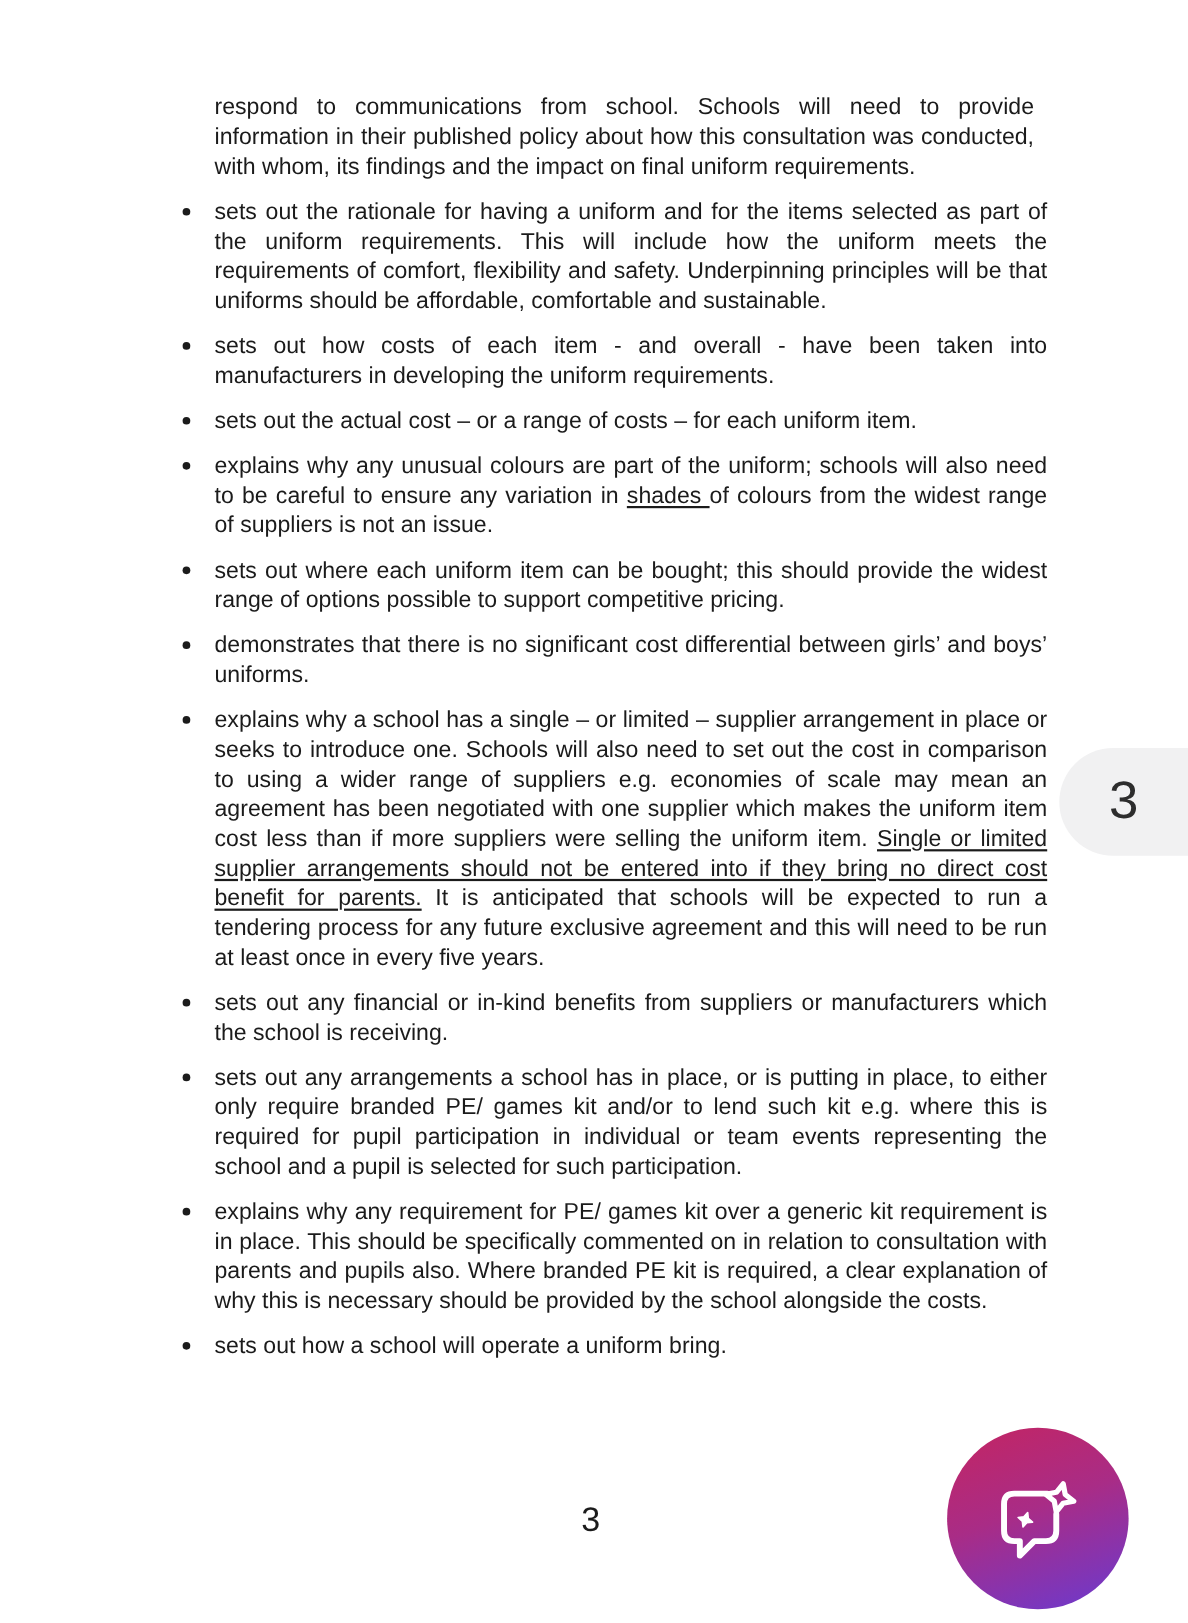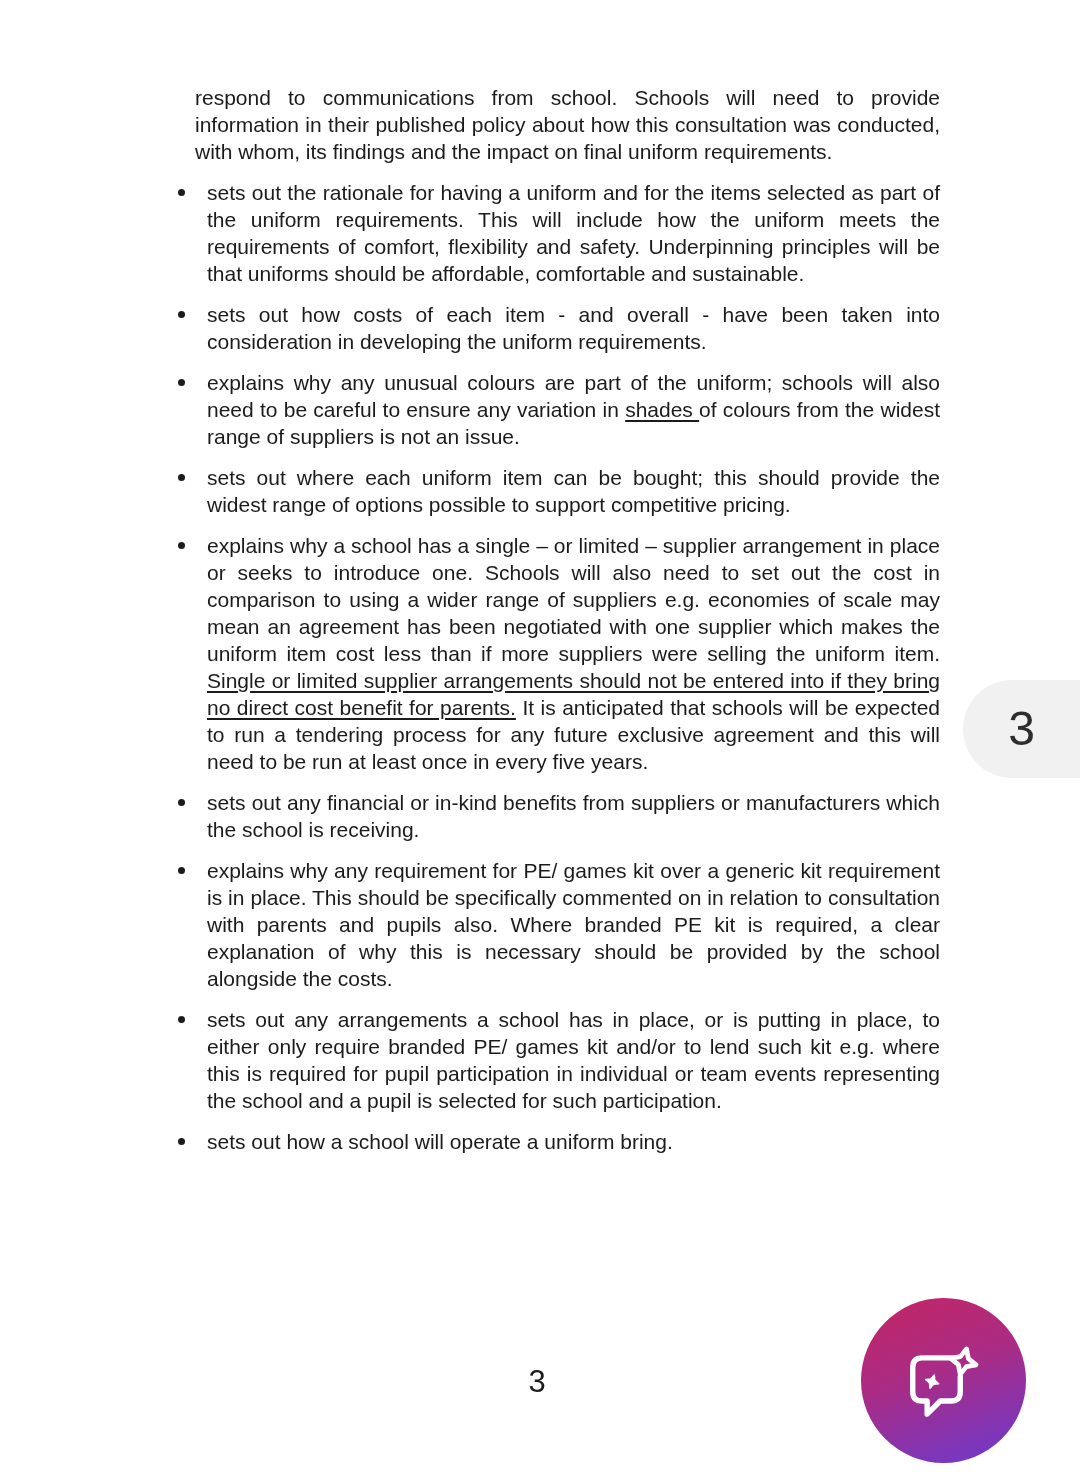--- a/index.html
+++ b/index.html
@@ -6,21 +6,21 @@
   body {
     width:1080px; height:1475px; position:relative; overflow:hidden;
     font-family:"Liberation Sans", sans-serif;
     color:#1b1b1b;
   }
   .content {
     position:absolute; left:195px; top:84px; width:757px;
     font-size:21px; line-height:27px; text-align:justify;
   }
   .para { margin:0 12px 14px 0; }
-  ul.bullets { list-style:none; margin:12px; padding:0; }
+  ul.bullets { list-style:none; margin:0; padding:0; }
   ul.bullets li { position:relative; margin:0 0 14px 0; }
   ul.bullets li .dot {
     position:absolute; left:-29px; top:10px; width:7px; height:7px;
     border-radius:50%; background:#1b1b1b;
   }
   .u {
     text-decoration:underline;
     text-decoration-thickness:2px;
     text-underline-offset:3px;
   }
@@ -44,27 +44,29 @@
 </style>
 </head>
 <body>
 
 <div class="page">
 
   <div class="content">
     <p class="para"><span>respond to communications from school.  Schools will need to provide information in their published policy about how this consultation was conducted, with whom, its findings and the impact on final uniform requirements.</span></p>
     <ul class="bullets">
         <li><span class="dot"></span><span>sets out the rationale for having a uniform and for the items selected as part of the uniform requirements.  This will include how the uniform meets the requirements of comfort, flexibility and safety.  Underpinning principles will be that uniforms should be affordable, comfortable and sustainable.</span></li>
-        <li><span class="dot"></span><span>sets out how costs of each item - and overall - have been taken into consideration in developing the uniform requirements.</span></li>
+        <li><span class="dot"></span><span>sets out how costs of each item - and overall - have been taken into manufacturers in developing the uniform requirements.</span></li>
+        <li><span class="dot"></span><span>sets out the actual cost – or a range of costs – for each uniform item.</span></li>
         <li><span class="dot"></span><span>explains why any unusual colours are part of the uniform; schools will also need to be careful to ensure any variation in </span><span class="u">shades </span><span>of colours from the widest range of suppliers is not an issue.</span></li>
         <li><span class="dot"></span><span>sets out where each uniform item can be bought; this should provide the widest range of options possible to support competitive pricing.</span></li>
+        <li><span class="dot"></span><span>demonstrates that there is no significant cost differential between girls’ and boys’ uniforms.</span></li>
         <li><span class="dot"></span><span>explains why a school has a single – or limited – supplier arrangement in place or seeks to introduce one.  Schools will also need to set out the cost in comparison to using a wider range of suppliers e.g. economies of scale may mean an agreement has been negotiated with one supplier which makes the uniform item cost less than if more suppliers were selling the uniform item. </span><span class="u">Single or limited supplier arrangements should not be entered into if they bring no direct cost benefit for parents.</span><span>  It is anticipated that schools will be expected to run a tendering process for any future exclusive agreement and this will need to be run at least once in every five years.</span></li>
         <li><span class="dot"></span><span>sets out any financial or in-kind benefits from suppliers or manufacturers which the school is receiving.</span></li>
+        <li><span class="dot"></span><span>sets out any arrangements a school has in place, or is putting in place, to either only require branded PE/ games kit and/or to lend such kit e.g. where this is required for pupil participation in individual or team events representing the school and a pupil is selected for such participation.</span></li>
         <li><span class="dot"></span><span>explains why any requirement for PE/ games kit over a generic kit requirement is in place.  This should be specifically commented on in relation to consultation with parents and pupils also.  Where branded PE kit is required, a clear explanation of why this is necessary should be provided by the school alongside the costs.</span></li>
-        <li><span class="dot"></span><span>sets out any arrangements a school has in place, or is putting in place, to either only require branded PE/ games kit and/or to lend such kit e.g. where this is required for pupil participation in individual or team events representing the school and a pupil is selected for such participation.</span></li>
         <li><span class="dot"></span><span>sets out how a school will operate a uniform bring.</span></li>
       </ul>
   </div>
 
   <div class="page-tab" style="background: rgb(241, 241, 242);">
     <span>3</span>
   </div>
 
   <div class="footer-page">3</div>
 

